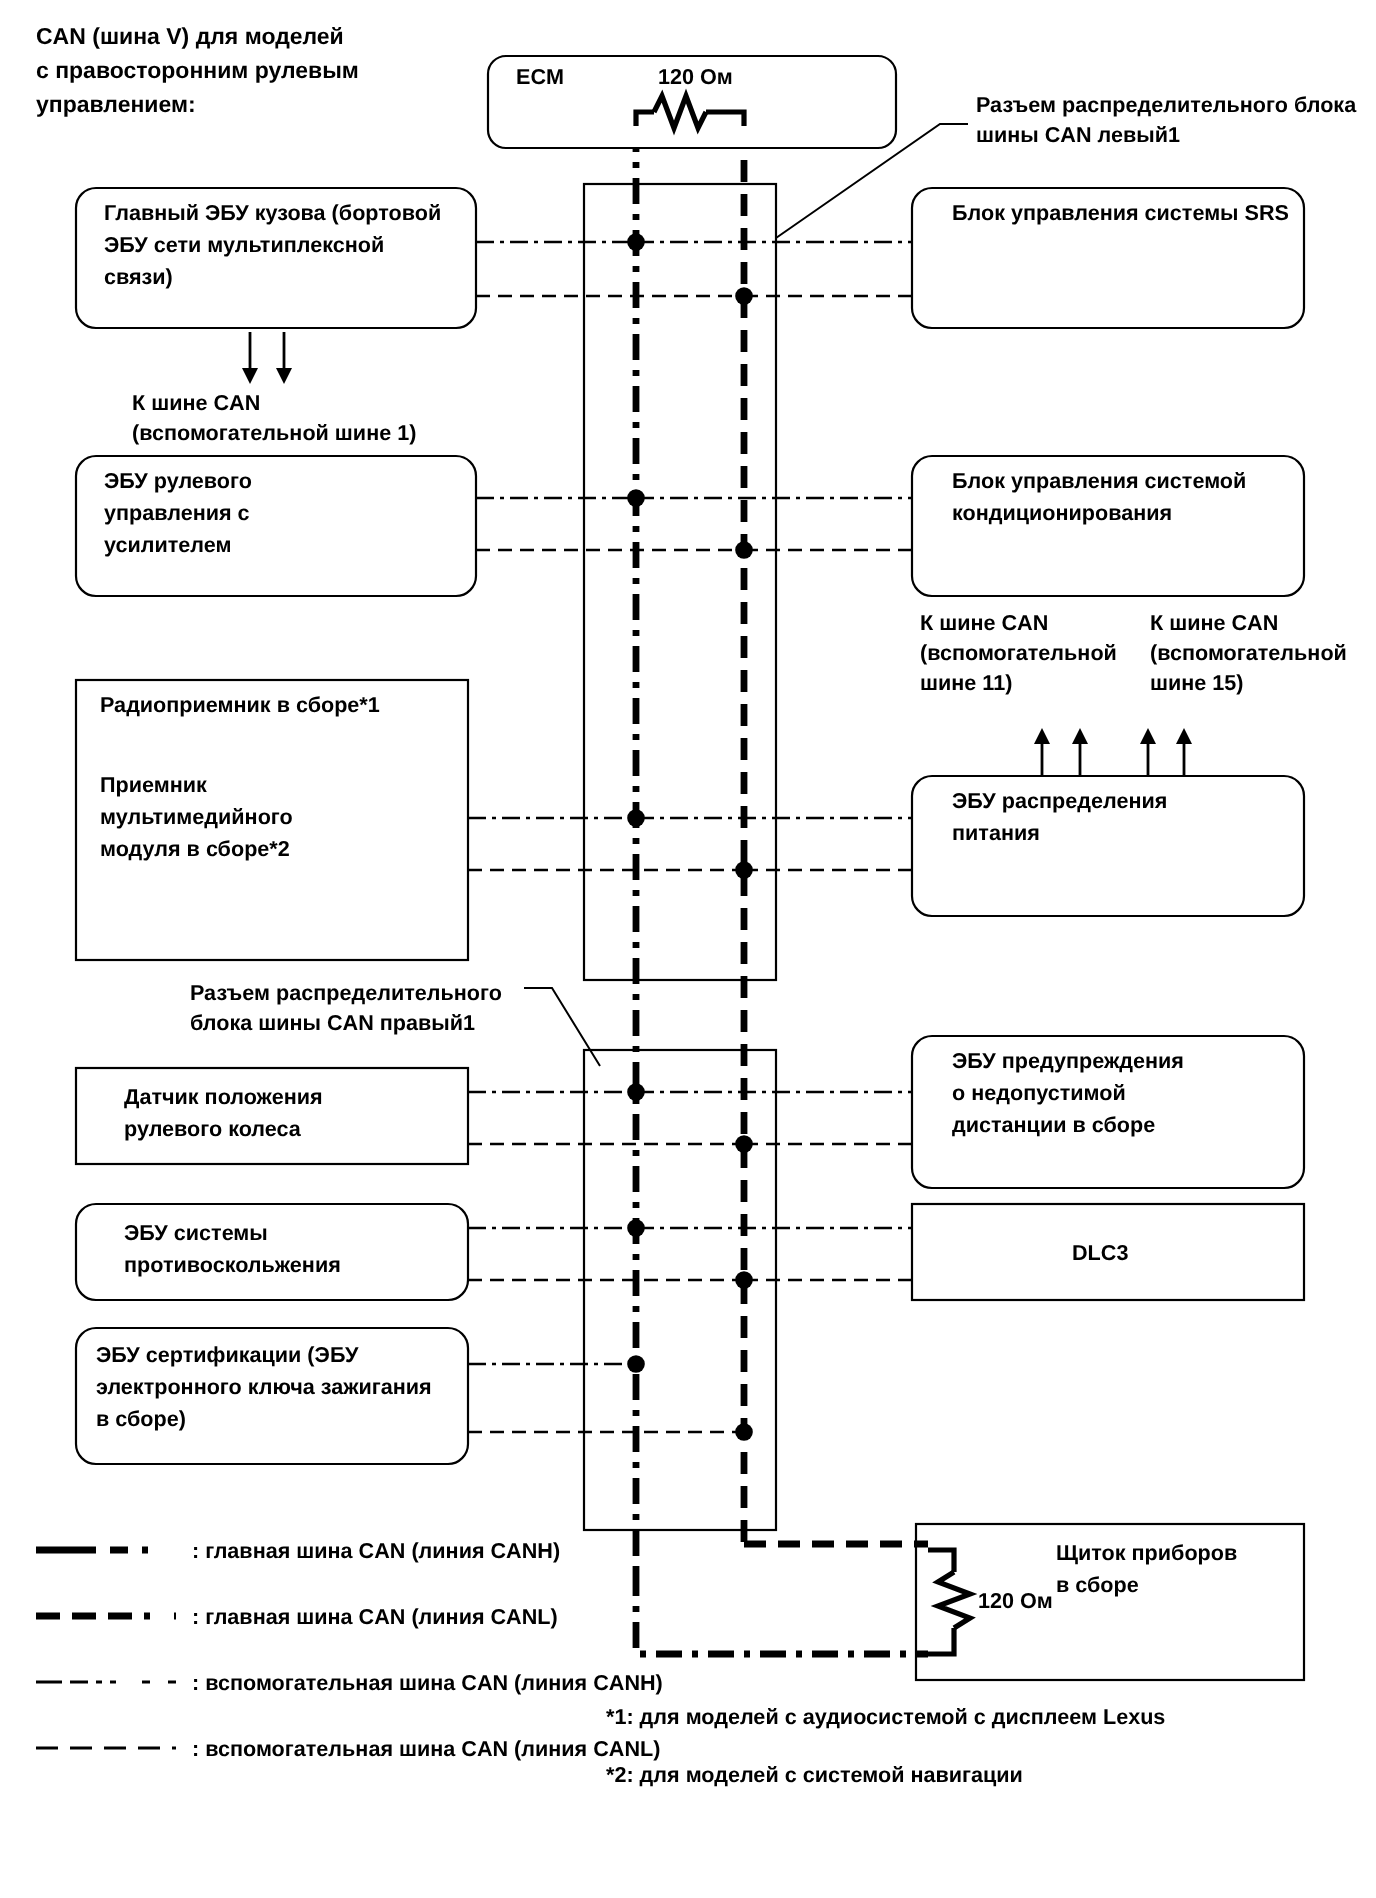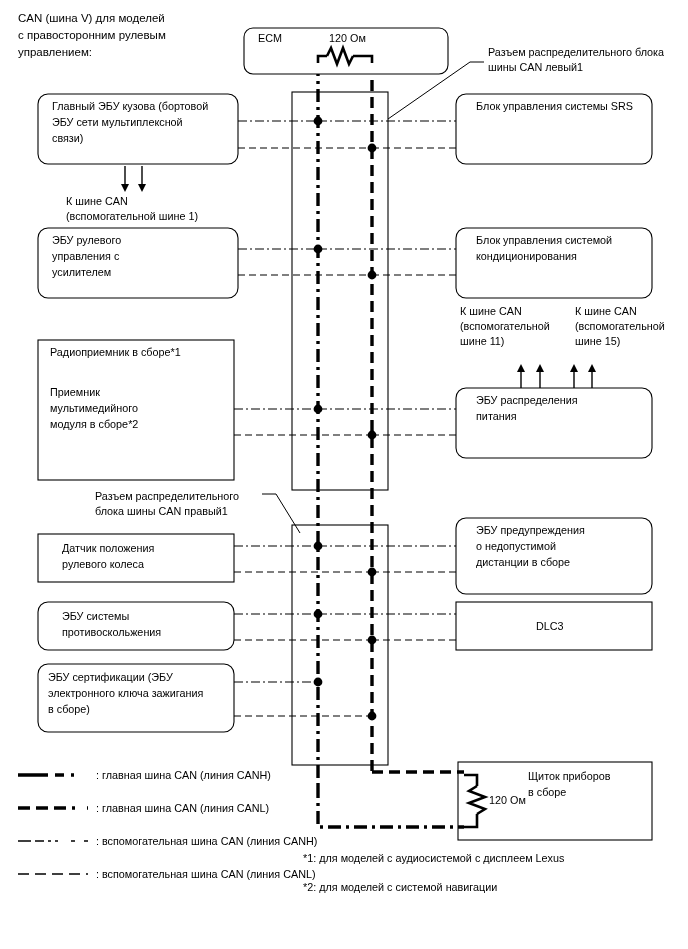--- a/index.html
+++ b/index.html
@@ -2,21 +2,21 @@
 <html><head>
 <meta charset="utf-8">
 <style>
   html,body{margin:0;padding:0;}
   body{
     width:688px;height:949px;
     background:#ffffff;
     font-family:"Liberation Sans","DejaVu Sans",sans-serif;
     overflow:hidden;
   }
-  #stage{position:relative;width:688px;height:834px;}
+  #stage{position:relative;width:688px;height:834px;font-weight:bold;}
   svg#diagram{position:absolute;left:0;top:0;width:688px;height:949px;}
   .boxfill{fill:#ffffff;stroke:#000000;stroke-width:1.1;}
   
   .canh{stroke:#000000;stroke-width:3.4;fill:none;stroke-dasharray:13 5 3 5;stroke-linecap:butt;}
   
   .canl{stroke:#000000;stroke-width:3.4;fill:none;stroke-dasharray:11 6;stroke-linecap:butt;}
   
   .auxh{stroke:#000000;stroke-width:1.2;fill:none;stroke-dasharray:9 3 2 3;}
   
   .auxl{stroke:#000000;stroke-width:1.2;fill:none;stroke-dasharray:7 4;}

